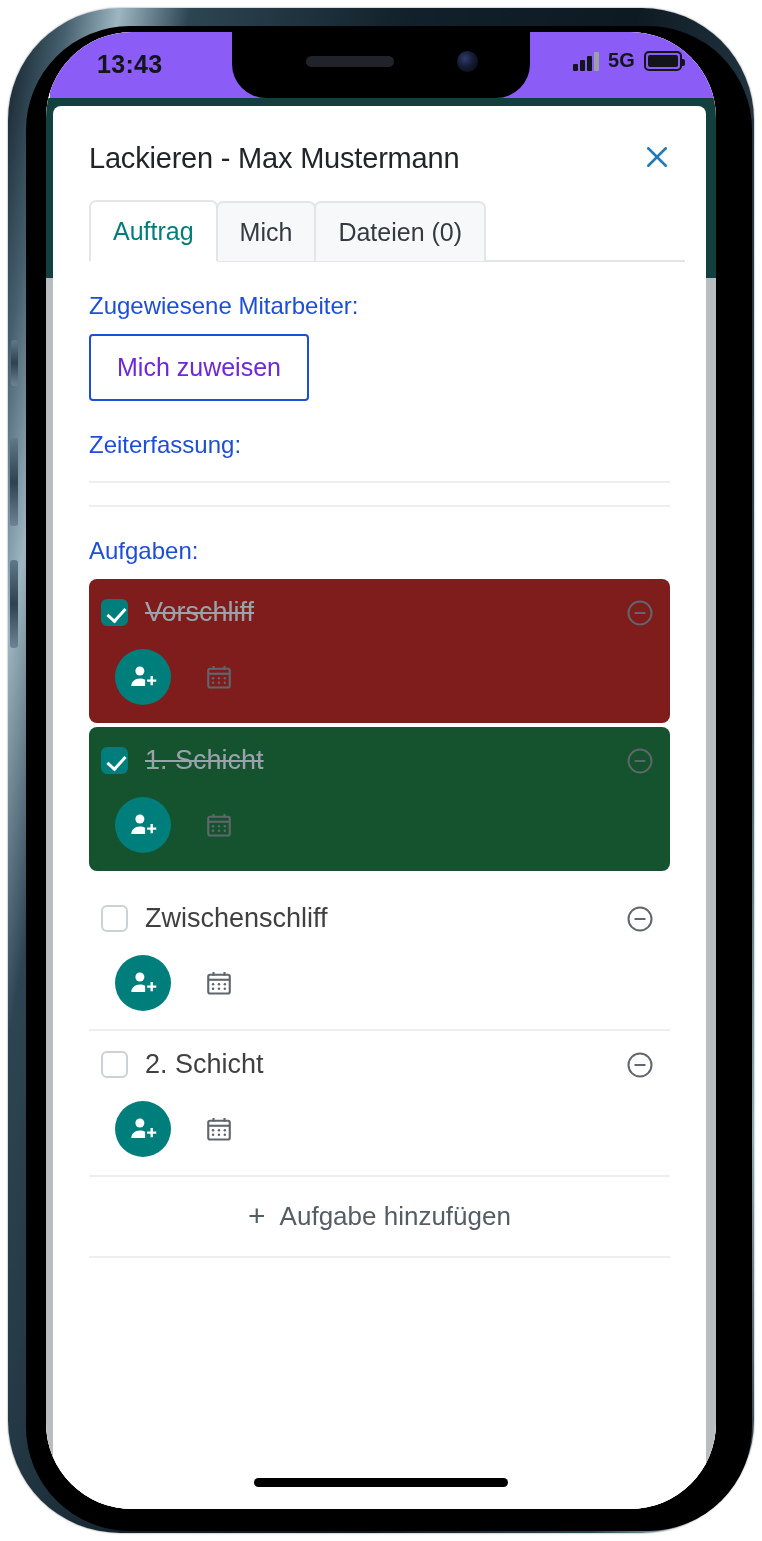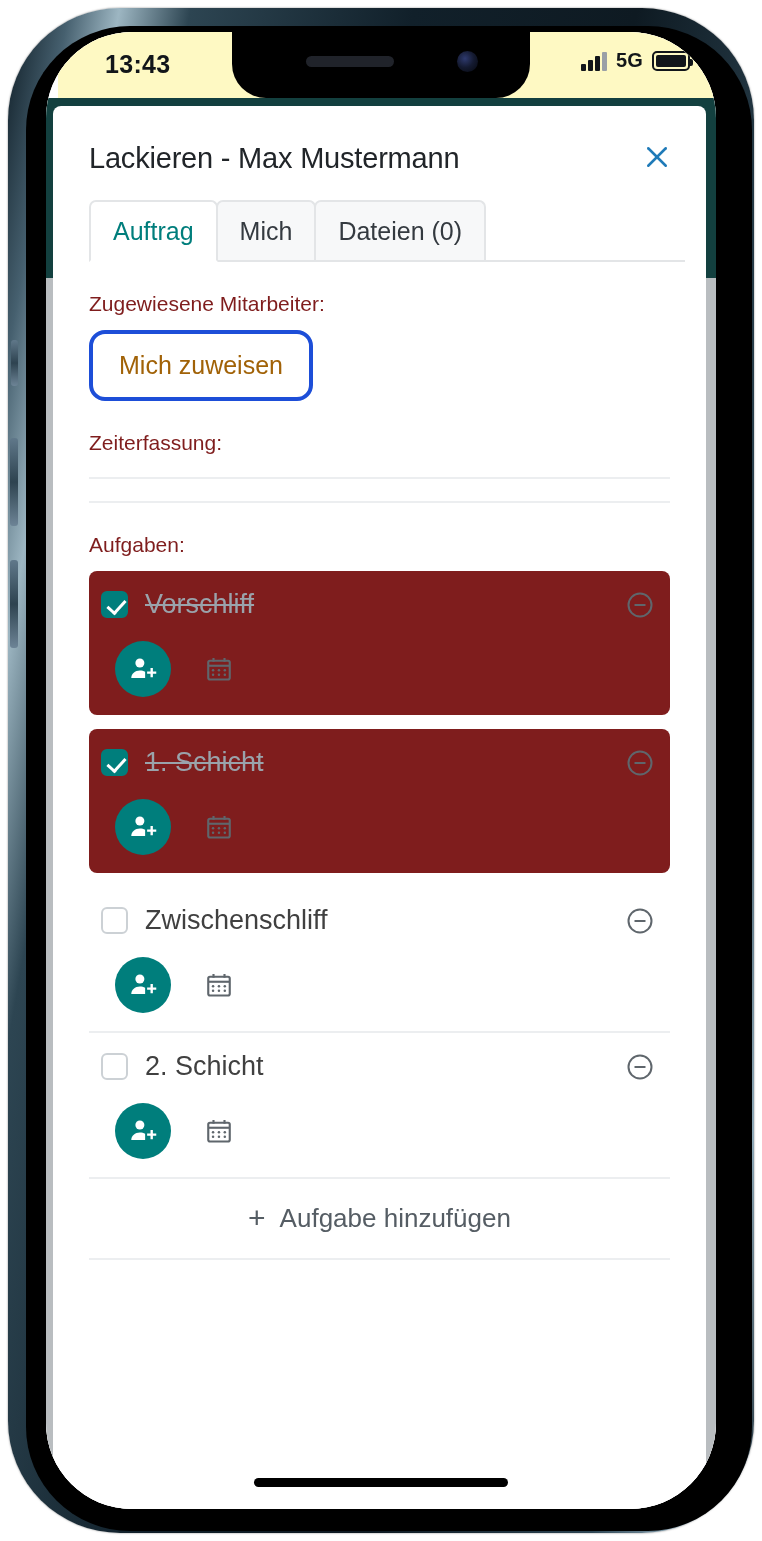--- a/index.html
+++ b/index.html
@@ -61,24 +61,24 @@
     width: 670px;
     height: 1477px;
     border-radius: 86px;
     overflow: hidden;
     background: #ffffff;
   }
 
   
   .statusbar {
     position: absolute;
-    left: 12px; top: 0;
+    left: 4px; top: 0;
     width: 670px;
     height: 66px;
-    background: #fef9c3;
+    background: #8b5cf6;
     z-index: 5;
   }
   .status-time {
     position: absolute;
     left: 47px;
     top: 18px;
     font-size: 25px;
     font-weight: 700;
     color: #12161a;
     letter-spacing: 0.3px;
@@ -209,21 +209,21 @@
     background: none;
     border: none;
     cursor: pointer;
   }
   .close-btn svg { display: block; }
 
   
   .tabs {
     margin: 24px 0 0 36px;
     display: flex;
-    align-items: flex-start;
+    align-items: center;
     border-bottom: 2px solid #e3e5e7;
     width: 596px;
   }
   .tab {
     padding: 15px 22px 14px 22px;
     font-size: 25px;
     color: #343a40;
     background: #f7f8f9;
     border: 2px solid #e3e5e7;
     border-bottom: none;
@@ -237,33 +237,33 @@
     background: #ffffff;
     border-bottom: 2px solid #ffffff;
     font-weight: 400;
   }
 
   
   .modal-body {
     padding: 0 36px;
   }
   .section-label {
-    font-size: 21px;
-    color: #7f1d1d;
+    font-size: 24px;
+    color: #1d4ed8;
     margin-top: 30px;
     margin-bottom: 14px;
   }
   .btn-outline {
     display: block;
     padding: 17px 26px;
     font-size: 25px;
-    color: #a16207;
+    color: #6d28d9;
     background: #ffffff;
-    border: 4px solid #1d4ed8;
-    border-radius: 16px;
+    border: 2px solid #1d4ed8;
+    border-radius: 4px;
     cursor: pointer;
     font-family: inherit;
   }
   .btn-outline.full {
     width: 100%;
     text-align: center;
   }
   .btn-fill {
     display: flex;
     align-items: center;
@@ -480,21 +480,21 @@
                   <line x1="16.6" y1="13" x2="16.7" y2="13"></line>
                   <line x1="7.2" y1="16.6" x2="7.3" y2="16.6"></line>
                   <line x1="11.9" y1="16.6" x2="12" y2="16.6"></line>
                   <line x1="16.6" y1="16.6" x2="16.7" y2="16.6"></line>
                 </g>
               </svg>
             </button>
           </div>
         </div>
 
-        <div class="task done" style="margin-top: 14px; background: #7f1d1d;">
+        <div class="task done" style="margin-top: 4px; background: #14532d;">
           <div class="task-top">
             <div class="cbox checked" style="background: rgb(0, 126, 124); border-color: rgb(0, 126, 124);"></div>
             <div class="task-name">1. Schicht</div>
             <button class="minus-btn">
               <svg width="30" height="30" viewBox="0 0 24 24" fill="none" stroke="#5f666c" stroke-width="1.6">
                 <circle cx="12" cy="12" r="9.2"></circle>
                   <line x1="7.6" y1="12" x2="16.4" y2="12"></line>
               </svg>
             </button>
           </div>

